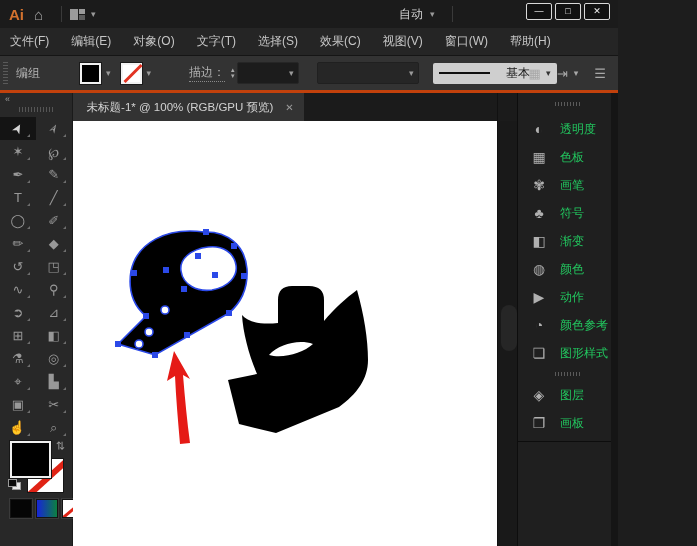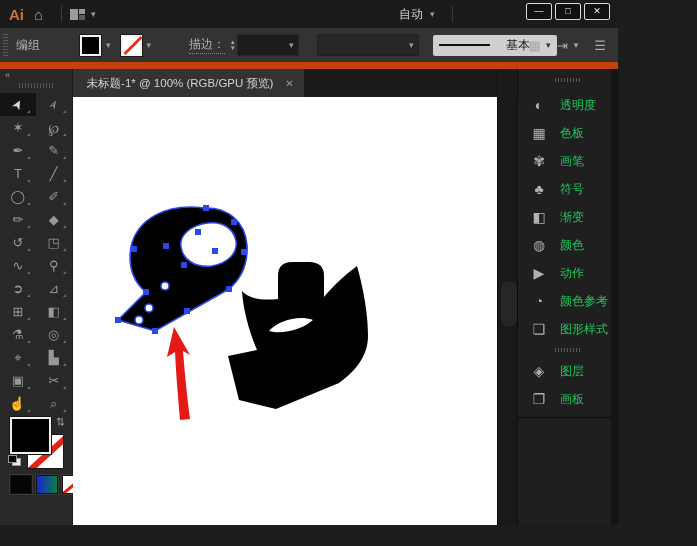--- a/index.html
+++ b/index.html
@@ -31,21 +31,21 @@
   .winbtn{width:24px;height:15px;border:1px solid #d9d9d9;border-radius:2px;color:#f0f0f0;
           font-size:9px;line-height:14px;text-align:center;background:#111}
 
   
   .menubar{height:27px;background:#252525;display:flex;align-items:center;padding-left:10px;
            border-bottom:1px solid #151515}
   .menu-item{font-size:12px;color:#c6c6c6;margin-right:22px}
 
   
   .controlbar{height:34px;background:#333333;display:flex;align-items:center;position:relative;
-              border-bottom:7px solid #c2410c}
+              border-bottom:3px solid #c2410c}
   .cgrip{width:5px;height:22px;margin:0 8px 0 3px;
          background:repeating-linear-gradient(0deg,#5a5a5a 0 1px,transparent 1px 3px)}
   .ctx-label{font-size:12px;color:#b2b2b2;margin-right:40px}
   .swatchbox{display:flex;align-items:center;margin-right:10px}
   .fillsw{width:17px;height:17px;background:#000;border:2px solid #f2f2f2;outline:1px solid #1a1a1a}
   .strokesw{width:17px;height:17px;background:#fff;outline:1px solid #1a1a1a;position:relative;border:2px solid #f2f2f2}
   .strokesw::before{content:"";position:absolute;left:-2px;top:7px;width:24px;height:3px;background:#e23322;
                     transform:rotate(-45deg)}
   .swchev{font-size:9px;color:#9a9a9a;margin:0 10px 0 5px}
   .stroke-label{font-size:12px;color:#b2b2b2;border-bottom:1px dotted #8a8a8a;margin:0 6px 0 18px}
@@ -149,20 +149,31 @@
     <span class="mode">自动</span>
     <span class="mode-chev">▾</span>
     <span class="tsep2"></span>
     <div class="winctl">
       <span class="winbtn">—</span>
       <span class="winbtn">□</span>
       <span class="winbtn">✕</span>
     </div>
   </div>
 
+  <div class="menubar">
+    <span class="menu-item">文件(F)</span>
+    <span class="menu-item">编辑(E)</span>
+    <span class="menu-item">对象(O)</span>
+    <span class="menu-item">文字(T)</span>
+    <span class="menu-item">选择(S)</span>
+    <span class="menu-item">效果(C)</span>
+    <span class="menu-item">视图(V)</span>
+    <span class="menu-item">窗口(W)</span>
+    <span class="menu-item">帮助(H)</span>
+  </div>
 
   <div class="controlbar">
     <span class="cgrip"></span>
     <span class="ctx-label">编组</span>
     <span class="swatchbox">
       <span class="fillsw"></span>
       <span class="swchev">▾</span>
       <span class="strokesw"></span>
       <span class="swchev">▾</span>
     </span>

